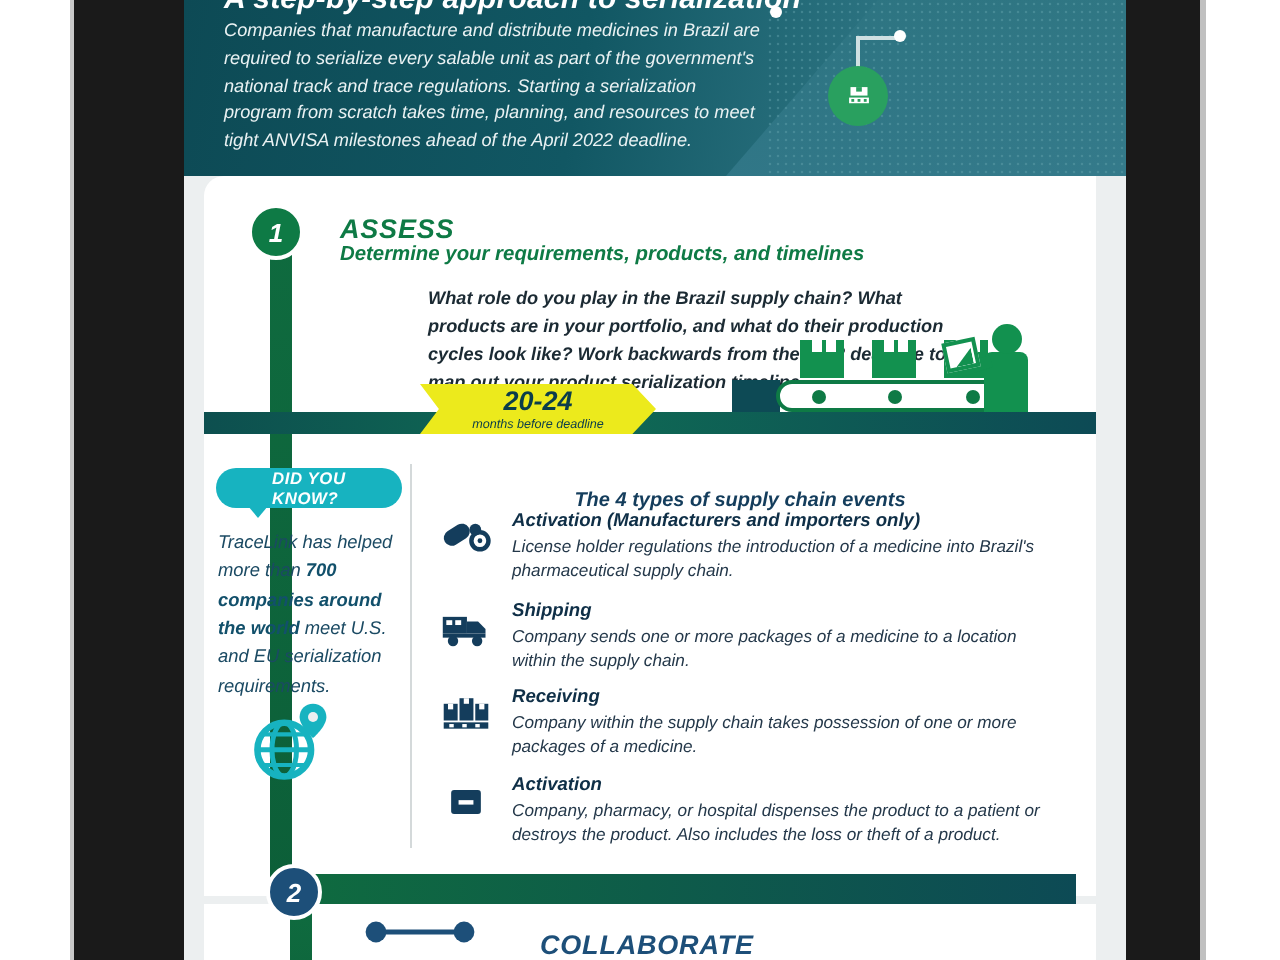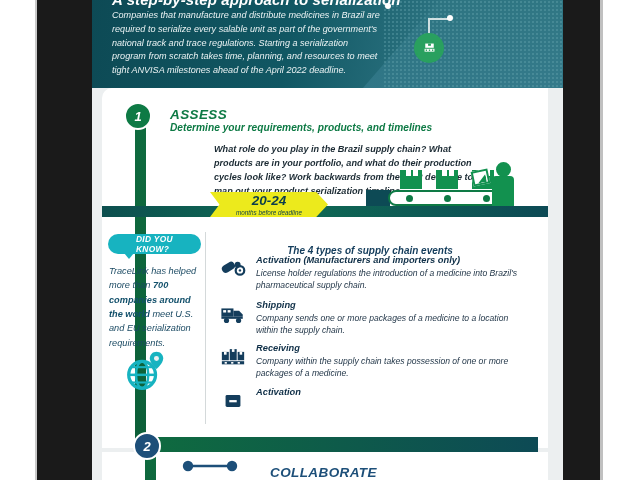--- a/index.html
+++ b/index.html
@@ -338,20 +338,21 @@
 
       <div class="event" style="top:298px;">
         <div class="ico">
           <svg width="26" height="26" viewBox="0 0 28 28" aria-hidden="true">
             <rect x="6" y="7.5" width="16" height="13" rx="1.6" fill="#143d5c"></rect>
             <rect x="10" y="13" width="8" height="2.4" fill="#ffffff"></rect>
           </svg>
         </div>
         <div class="txt">
           <h4>Activation</h4>
+          <p>Company, pharmacy, or hospital dispenses the product to a patient or destroys the product. Also includes the loss or theft of a product.</p>
         </div>
       </div>
 
       <div class="white2"></div>
       <div class="step2-bar"></div>
       <div class="step2-rail"></div>
       <div class="step-badge two">2</div>
     </div>
 
     <div class="link-icon">

